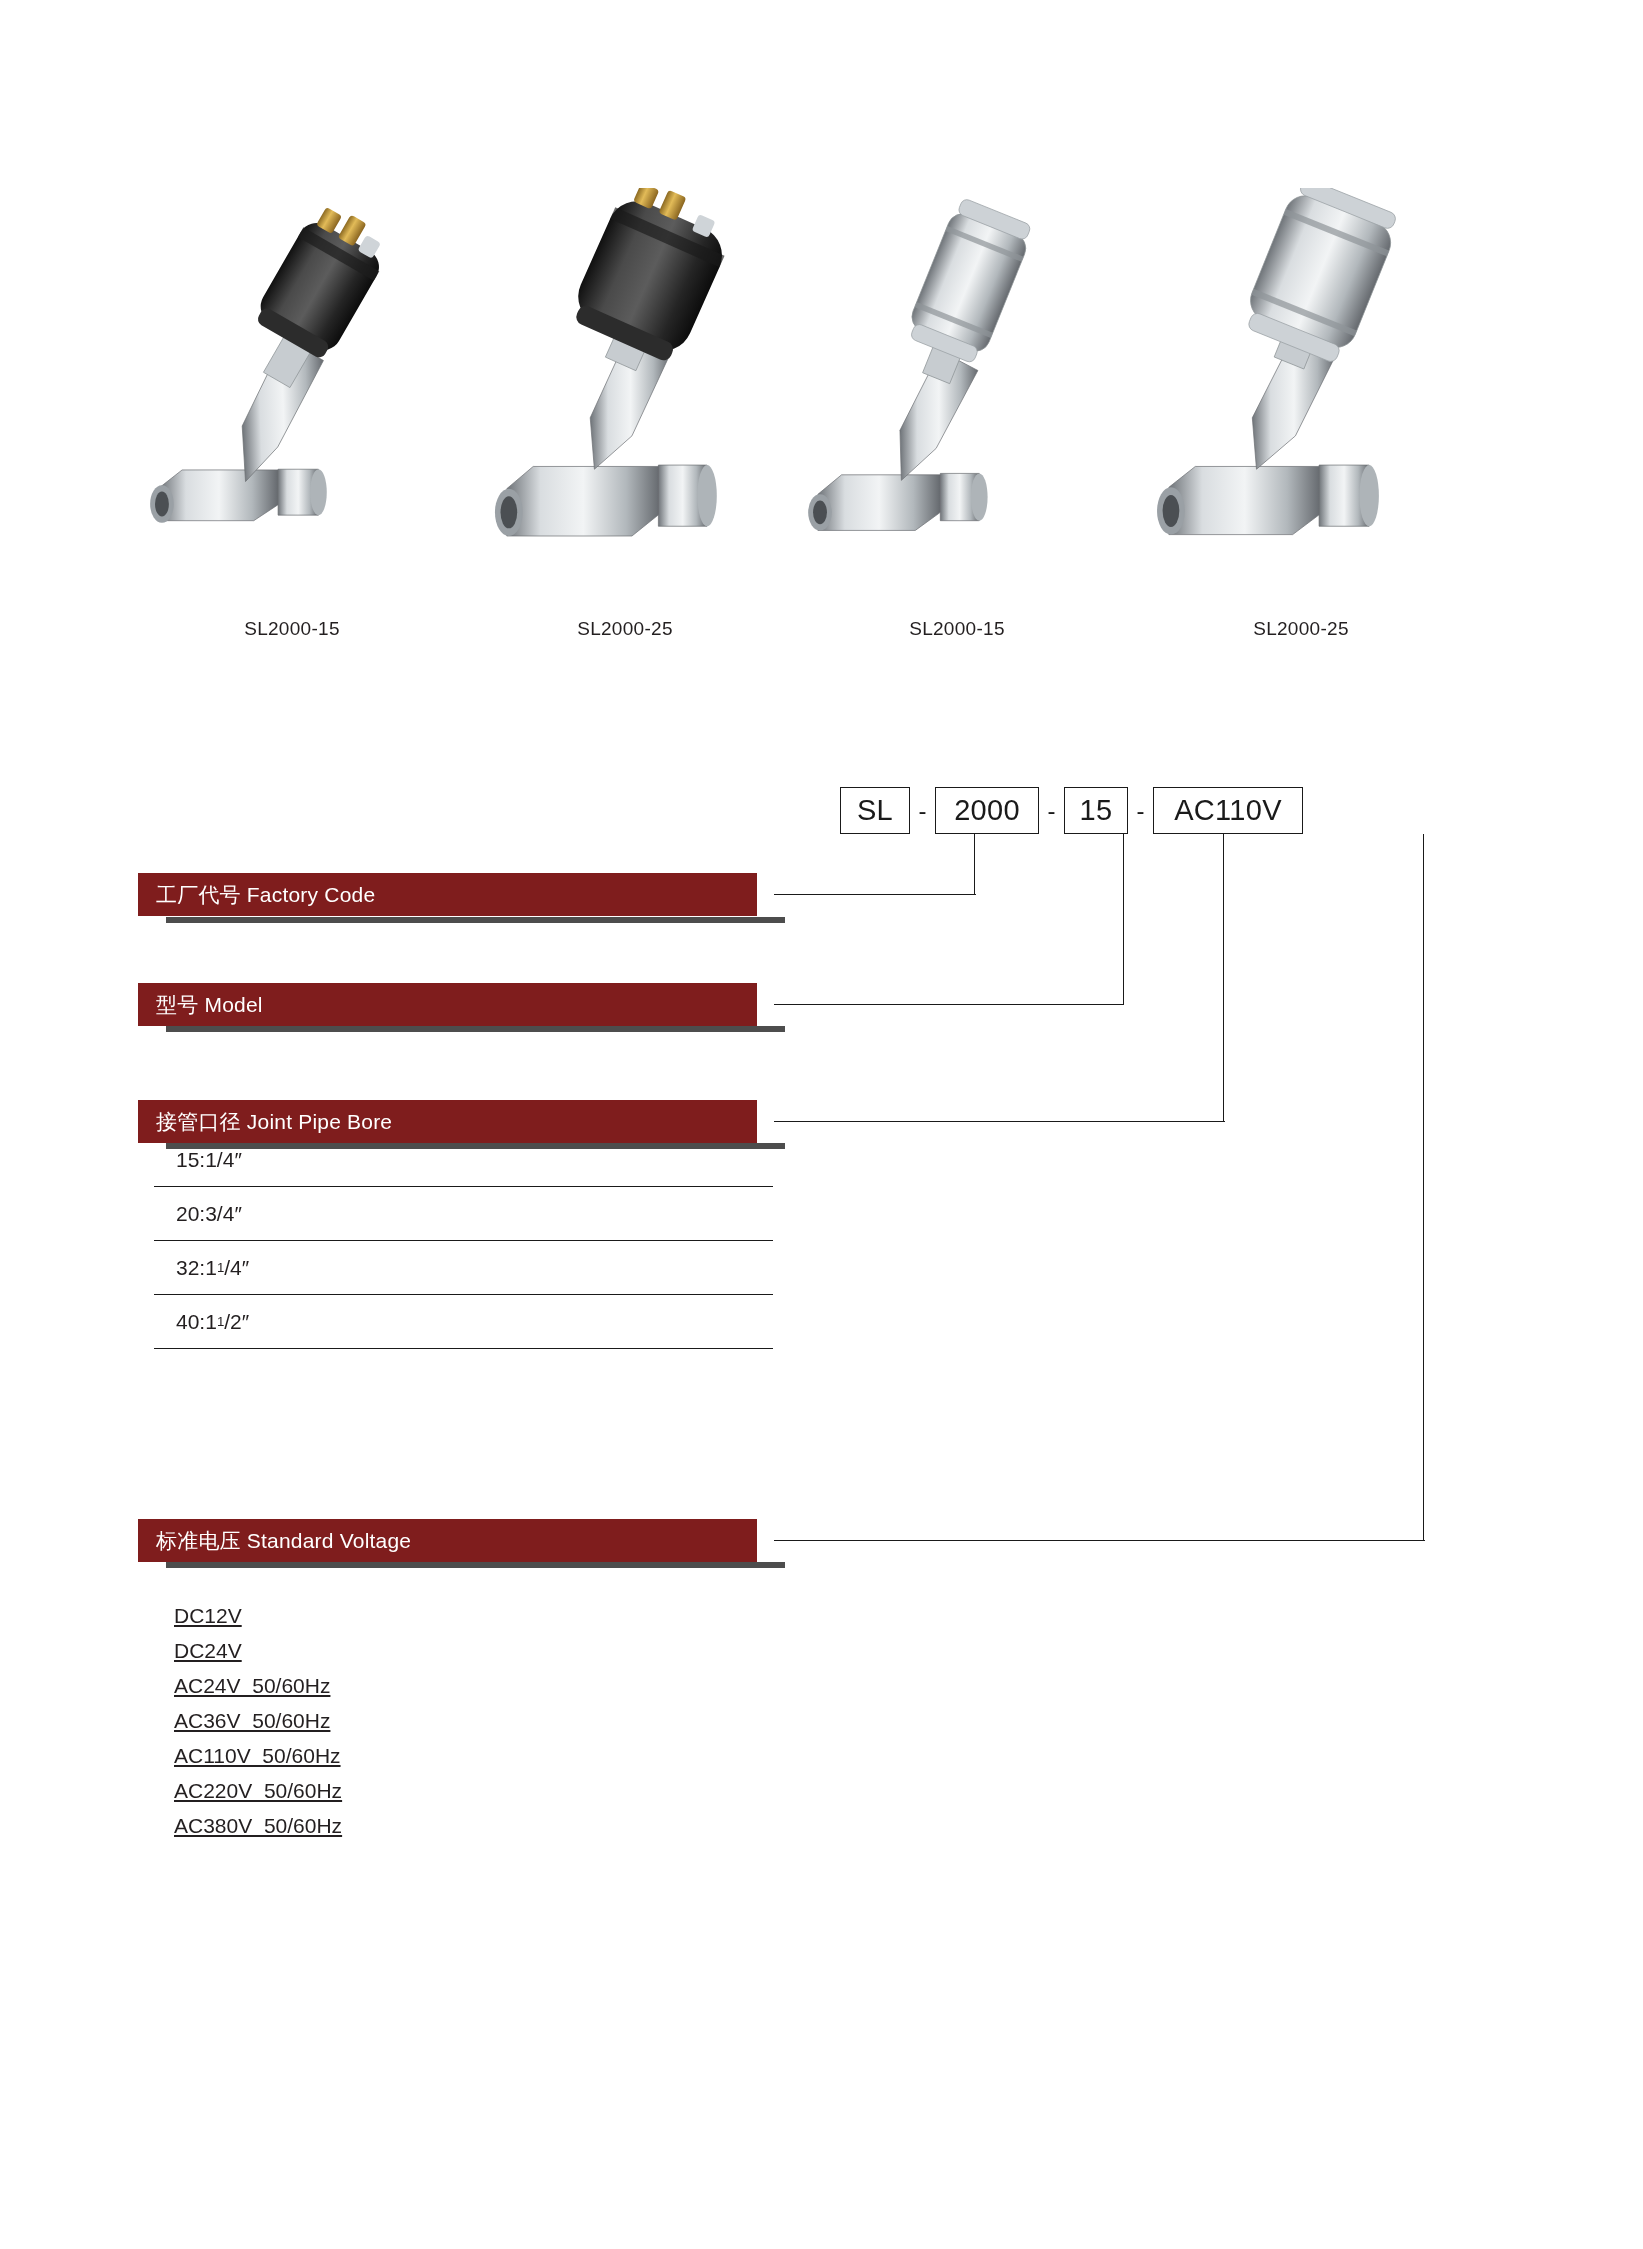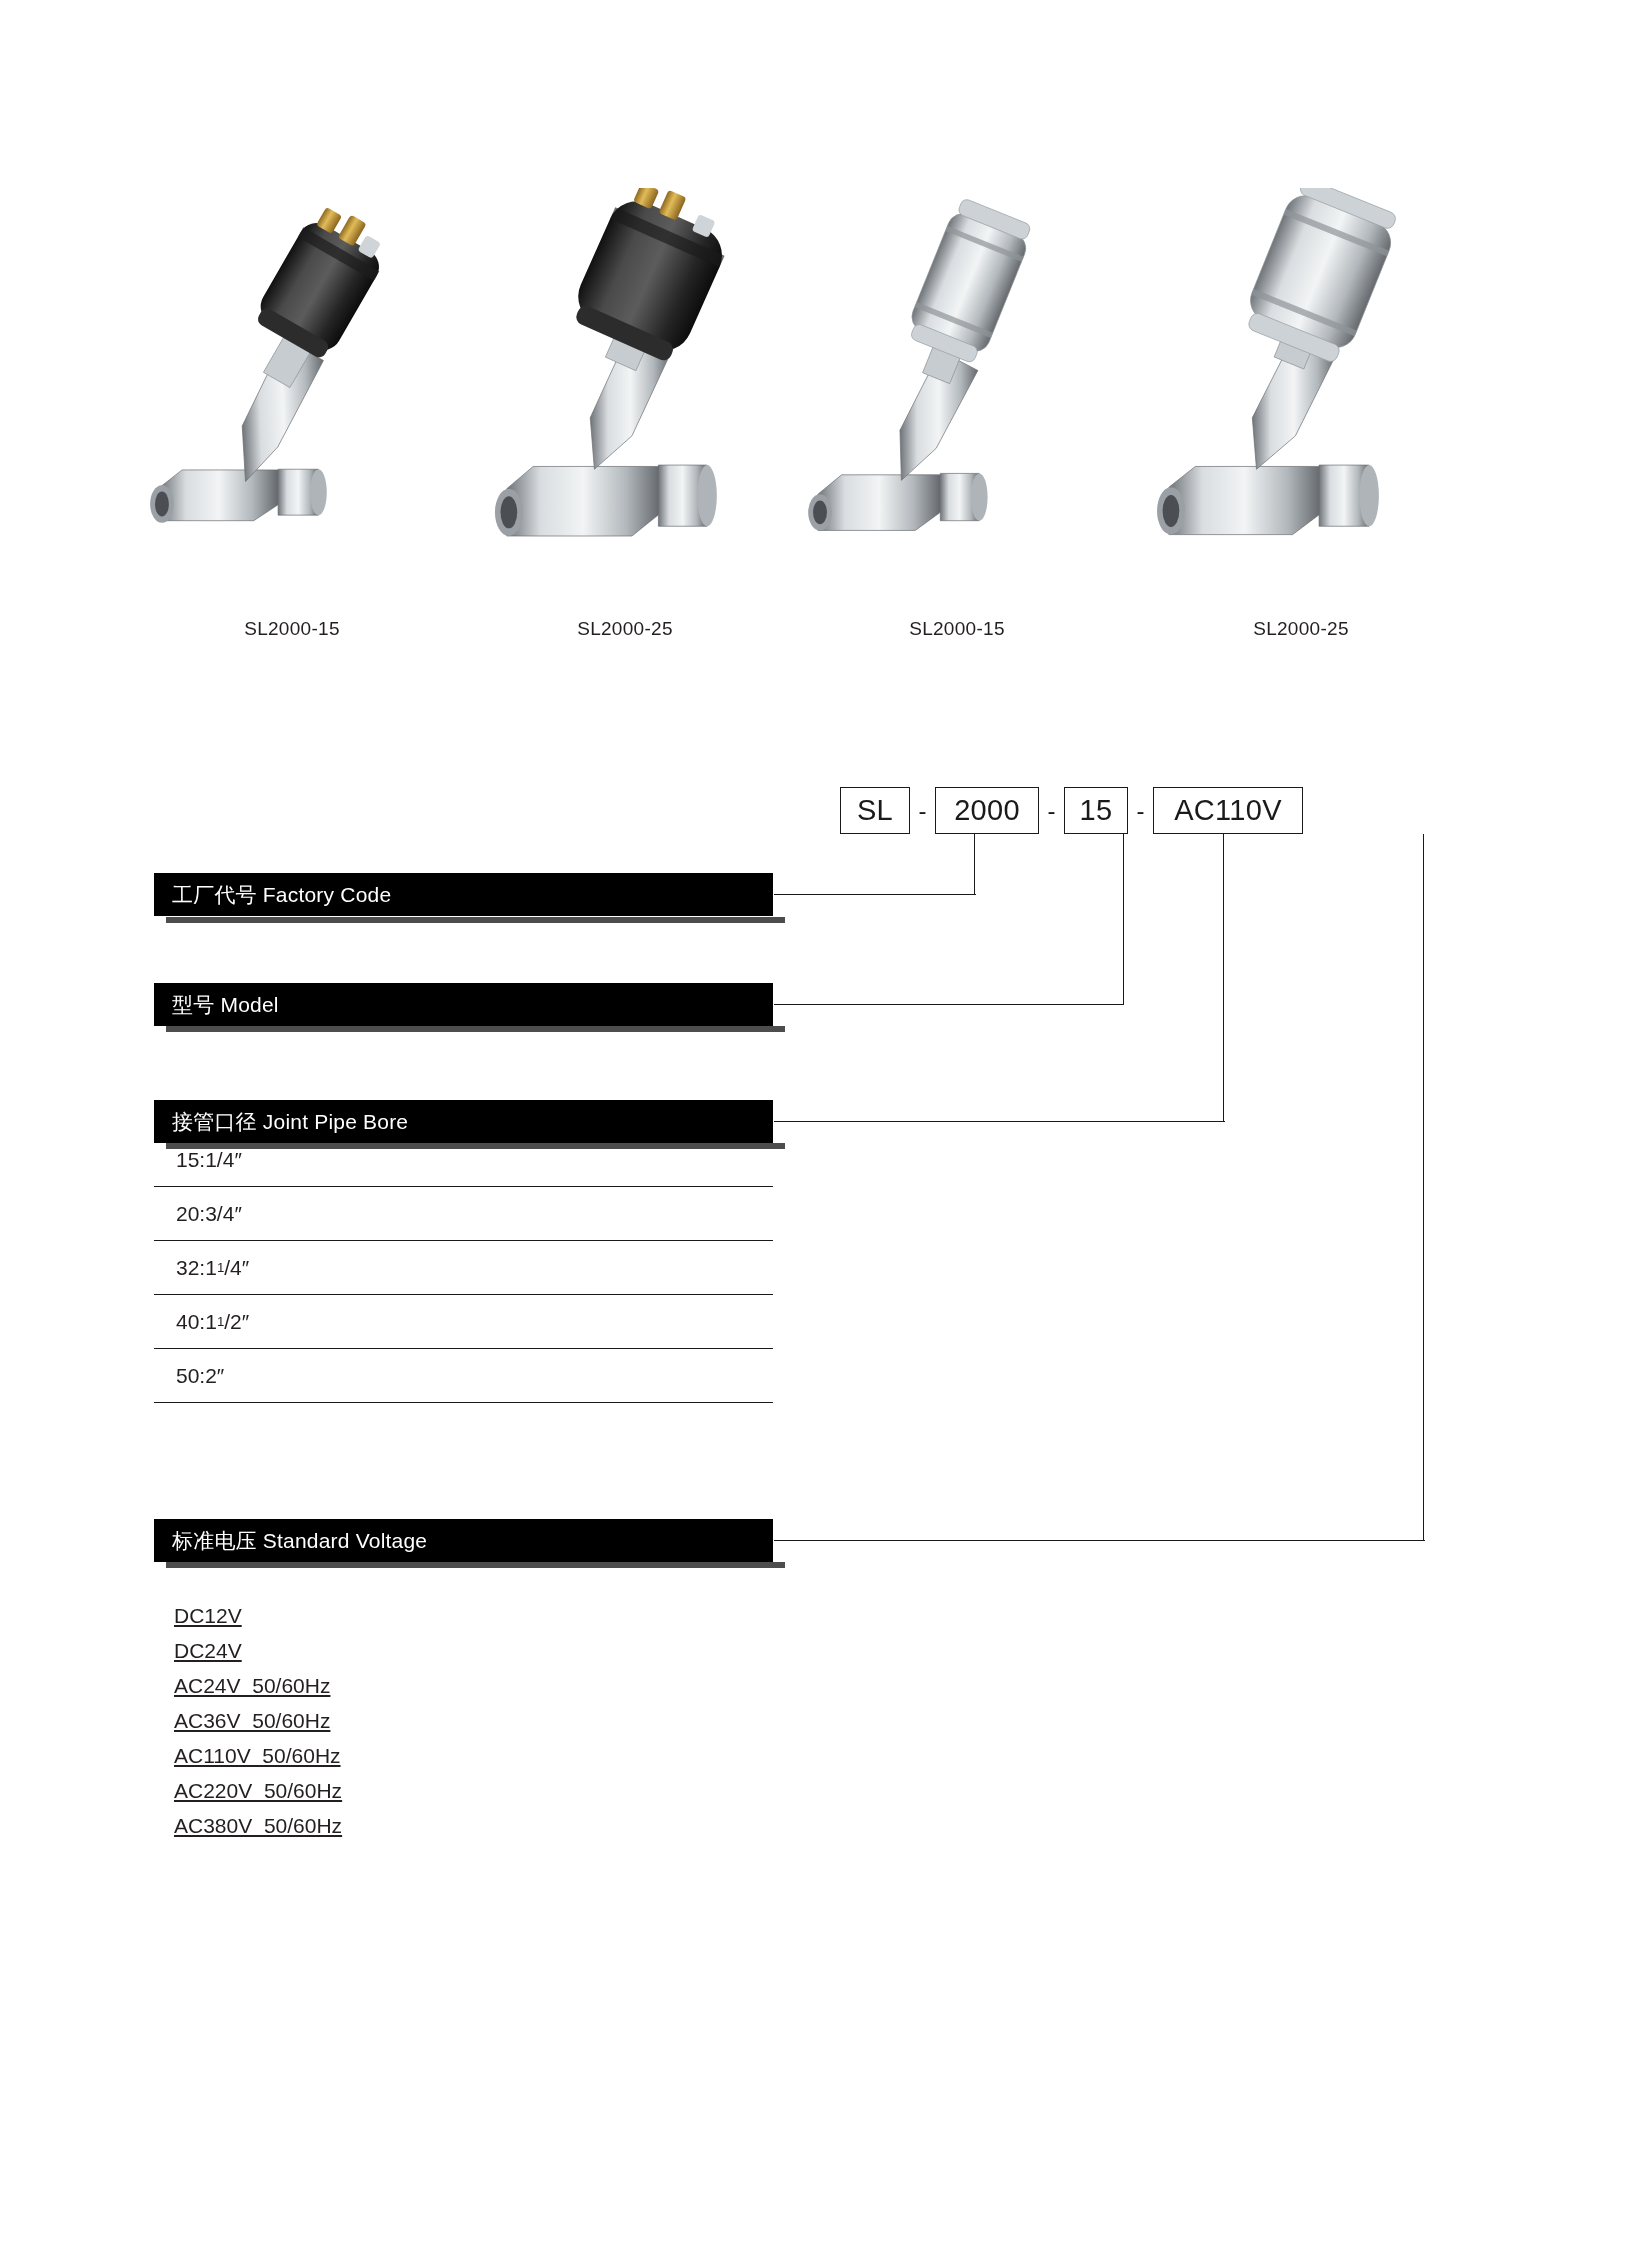--- a/index.html
+++ b/index.html
@@ -74,24 +74,24 @@
   .dash {
     width: 25px;
     text-align: center;
     font-size: 24px;
     color: #1a1a1a;
   }
 
   
   .blue-bar {
     position: absolute;
-    left: 154px;
+    left: 138px;
     width: 619px;
     height: 43px;
-    background: #000000;
+    background: #7f1d1d;
     color: #ffffff;
     font-size: 21px;
     display: flex;
     align-items: center;
     padding-left: 18px;
     box-sizing: border-box;
     letter-spacing: 0.2px;
   }
   .bar-shadow {
     position: absolute;
@@ -309,23 +309,20 @@
   <div class="bore-item">
     <span>32:1</span>
       <sup>1</sup>
       <span>/4″</span>
   </div>
   <div class="bore-item">
     <span>40:1</span>
       <sup>1</sup>
       <span>/2″</span>
   </div>
-  <div class="bore-item">
-      <span>50:2″</span>
-    </div>
 </div>
 
 <div class="volt-list">
   <div class="volt-item">DC12V</div>
   <div class="volt-item">DC24V</div>
   <div class="volt-item">AC24V  50/60Hz</div>
   <div class="volt-item">AC36V  50/60Hz</div>
   <div class="volt-item">AC110V  50/60Hz</div>
   <div class="volt-item">AC220V  50/60Hz</div>
   <div class="volt-item">AC380V  50/60Hz</div>

